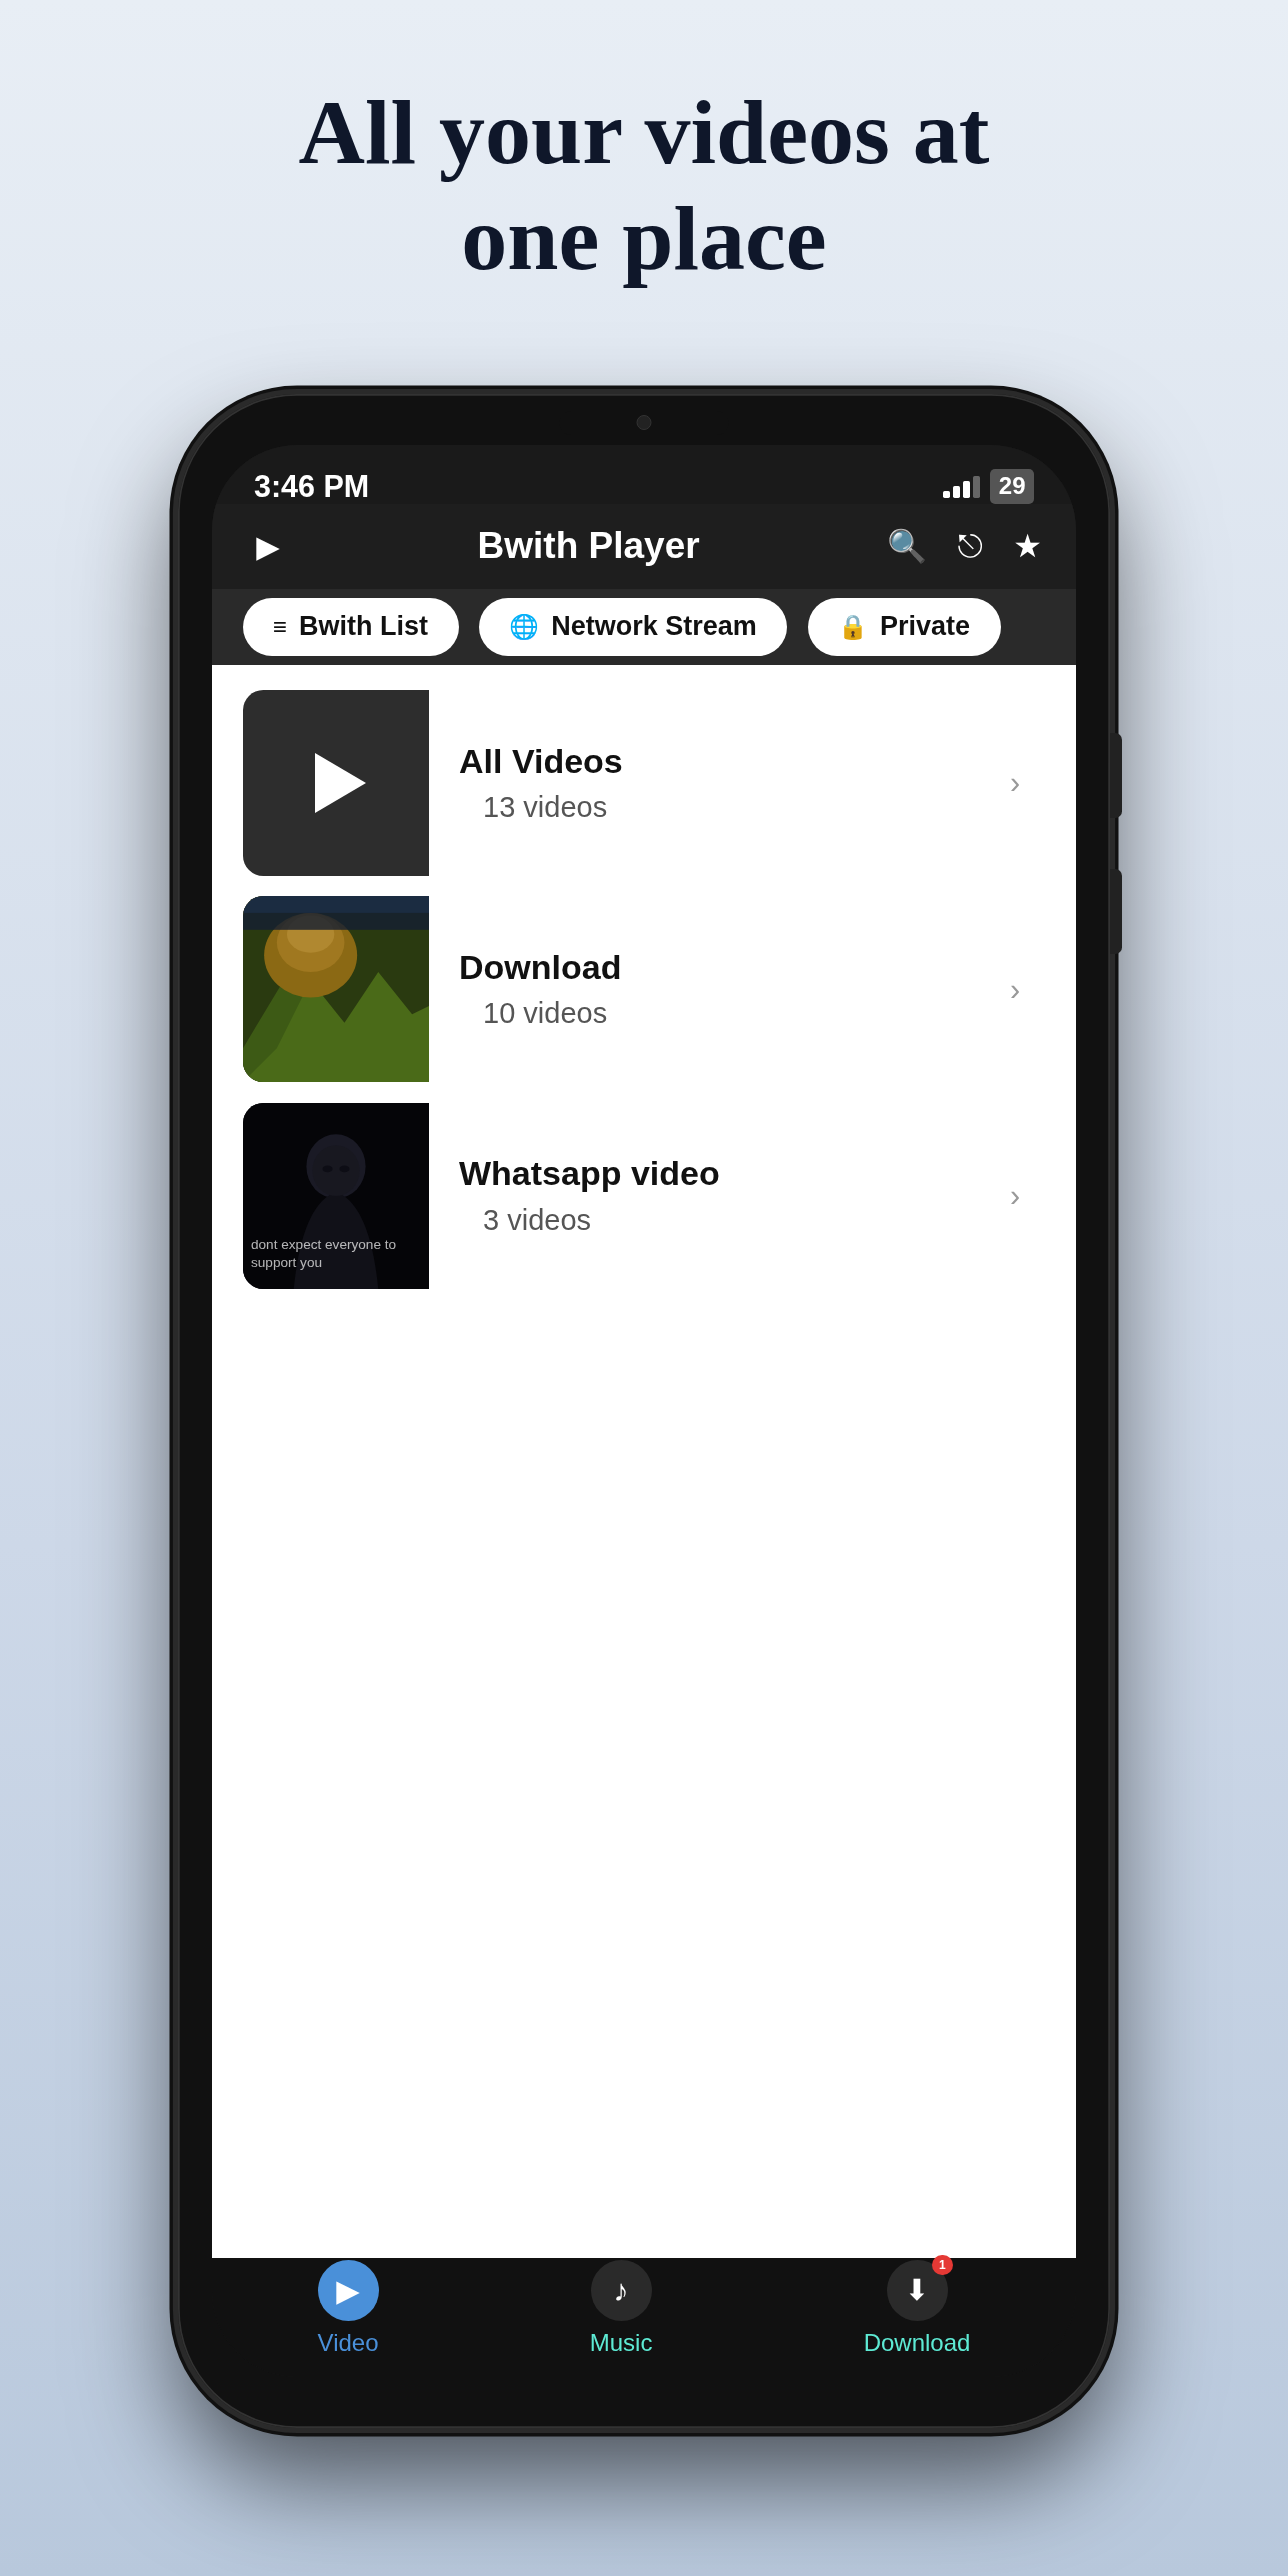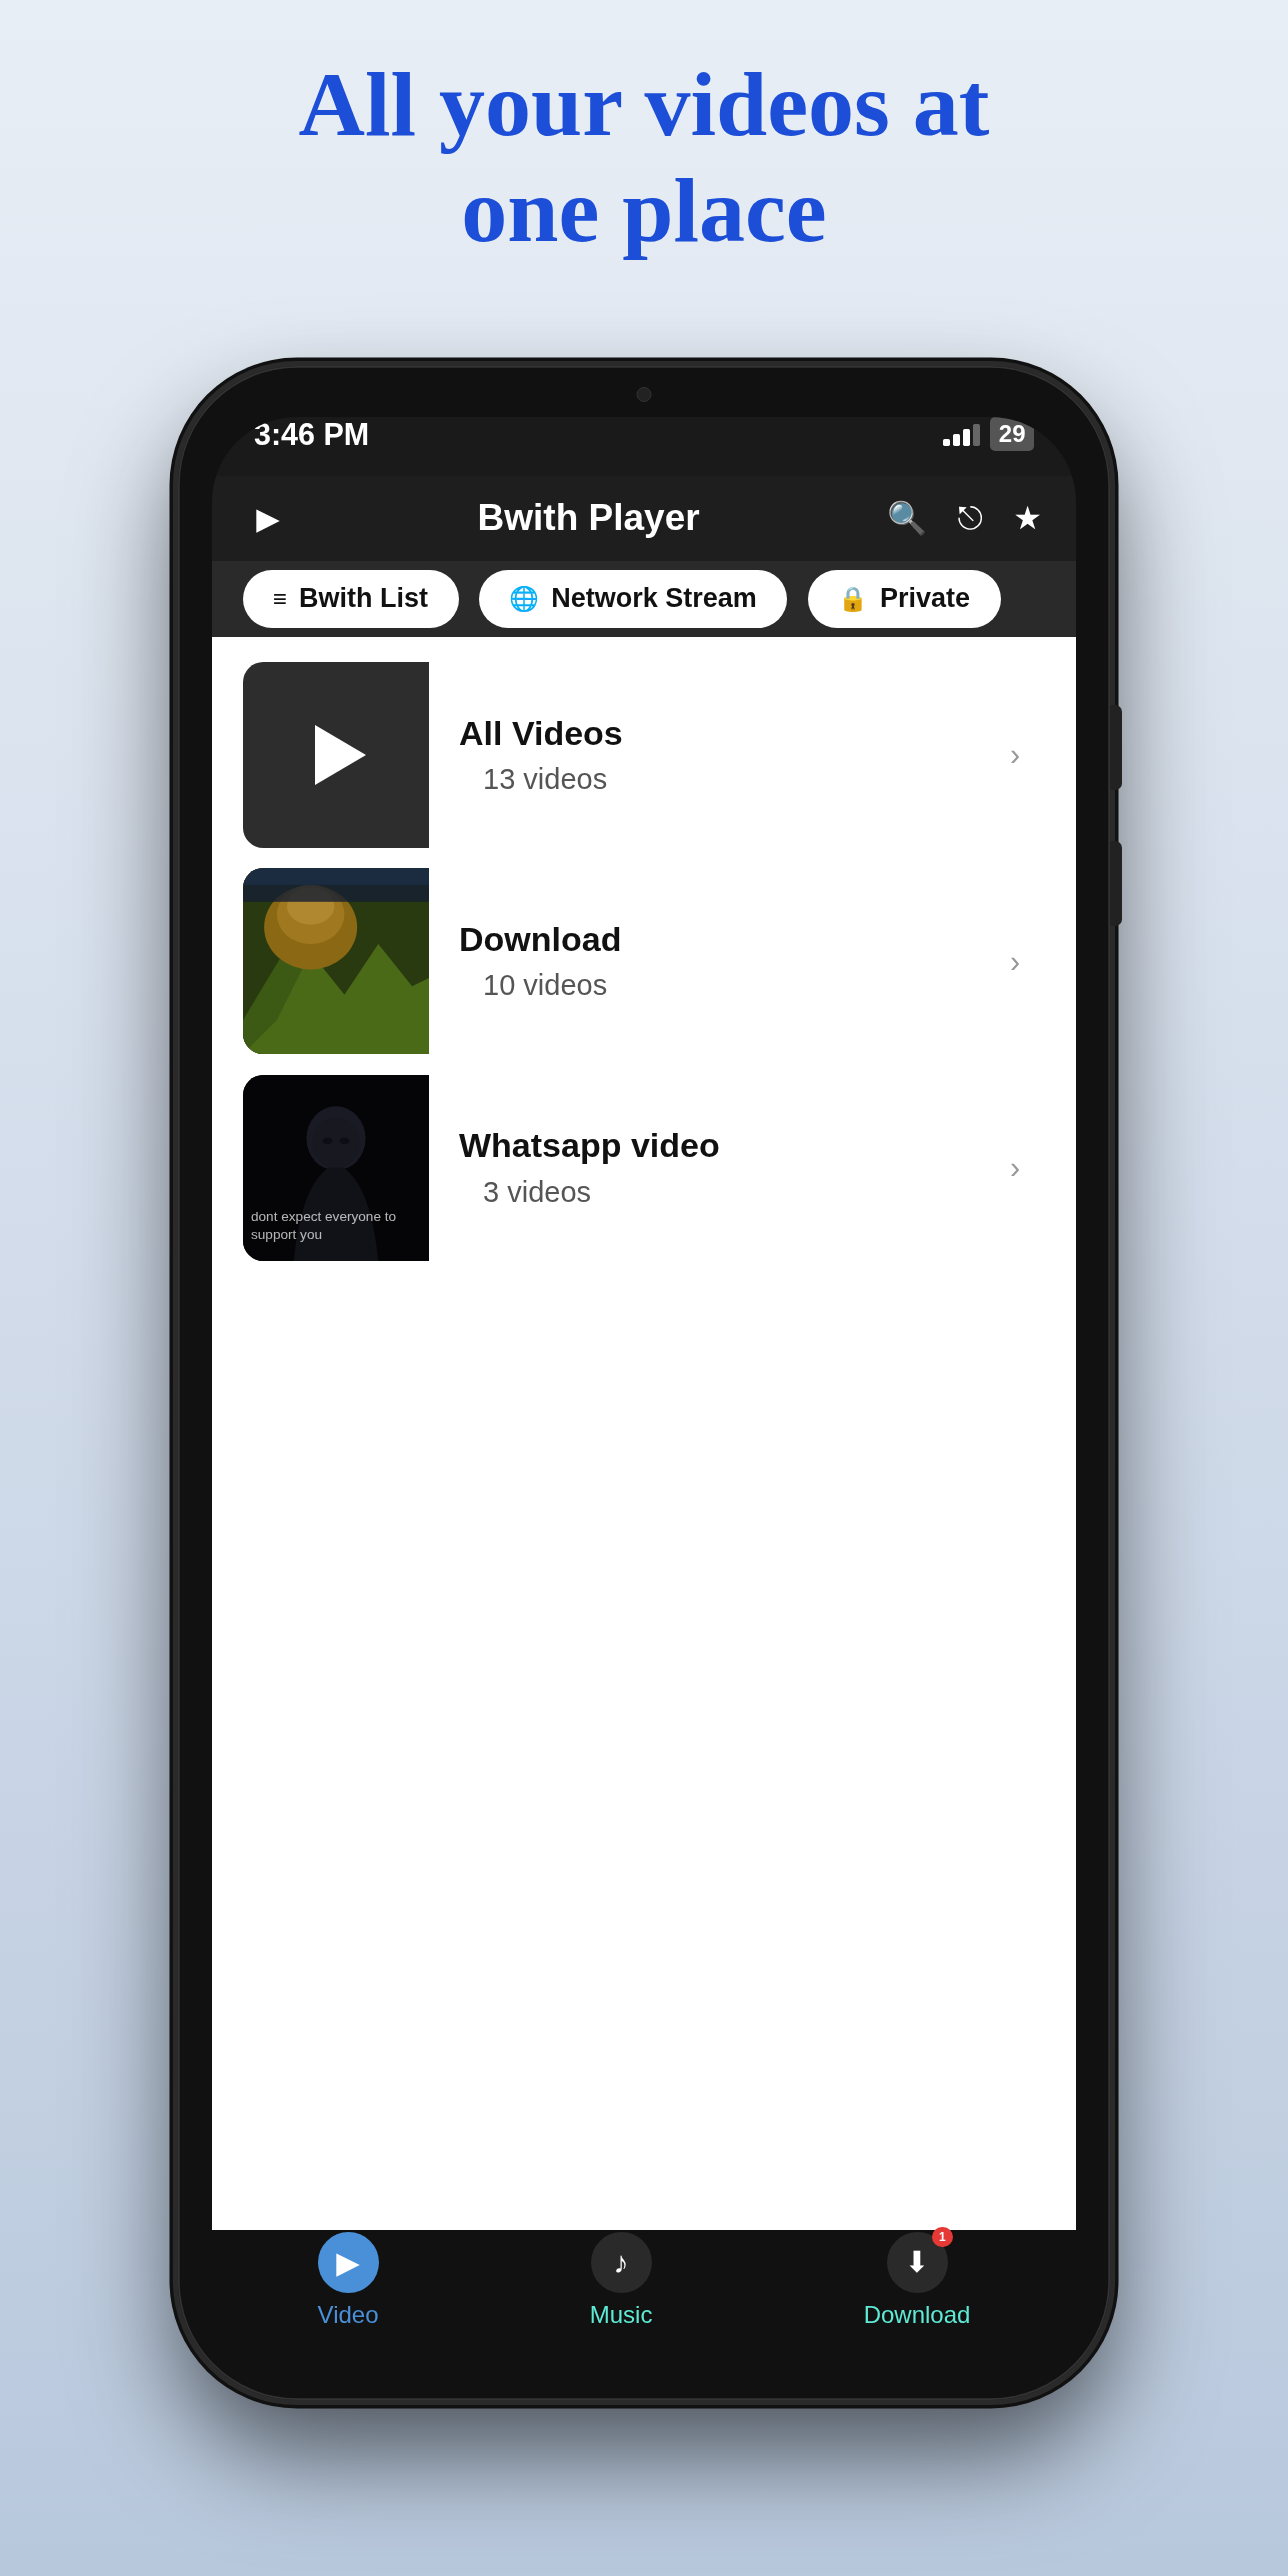--- a/index.html
+++ b/index.html
@@ -9,25 +9,25 @@
       height: 2576px;
       background: linear-gradient(180deg, #e8eef5 0%, #cdd8e8 60%, #b8c8dc 100%);
       display: flex;
       flex-direction: column;
       align-items: center;
       font-family: -apple-system, BlinkMacSystemFont, 'Segoe UI', sans-serif;
       overflow: hidden;
     }
 
     .headline {
-      margin-top: 52px;
+      margin-top: 80px;
       text-align: center;
       font-size: 92px;
       font-weight: 900;
-      color: #1d4ed8;
+      color: #0f172a;
       font-family: Georgia, 'Times New Roman', serif;
       line-height: 1.15;
       max-width: 763px;
     }
 
     .phone-wrapper {
       margin-top: 102px;
       position: relative;
       width: 932px;
       height: 2034px;
@@ -115,21 +115,21 @@
       overflow: hidden;
       display: flex;
       flex-direction: column;
     }
 
     
     .status-bar {
       background: #1a1a1a;
       height: 59px;
       display: flex;
-      align-items: flex-start;
+      align-items: flex-end;
       justify-content: space-between;
       padding: 0 42px;
       flex-shrink: 0;
     }
 
     .status-time {
       color: #fff;
       font-size: 30.5px;
       font-weight: 600;
     }

